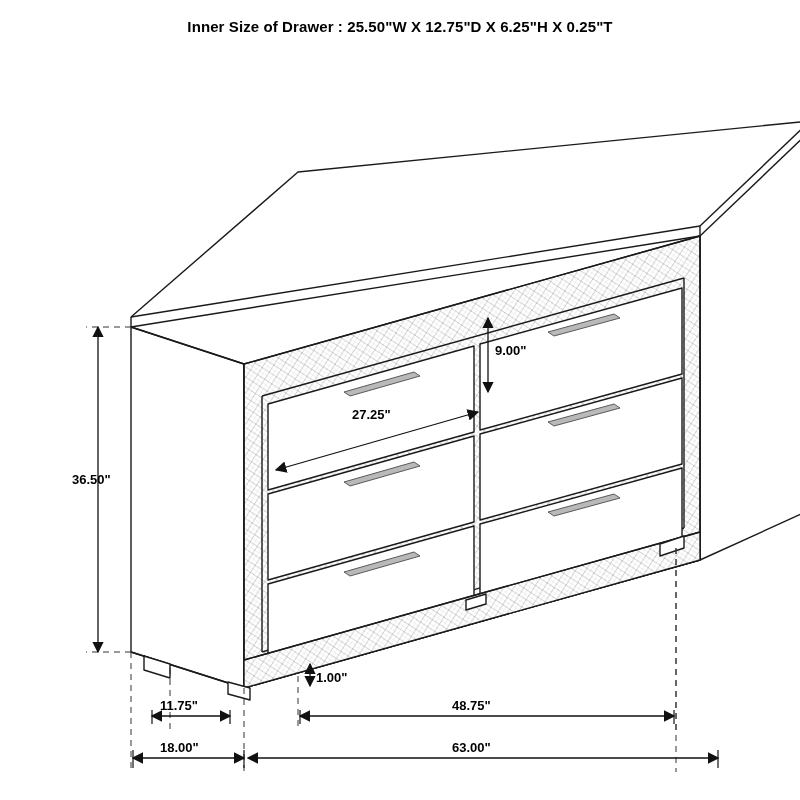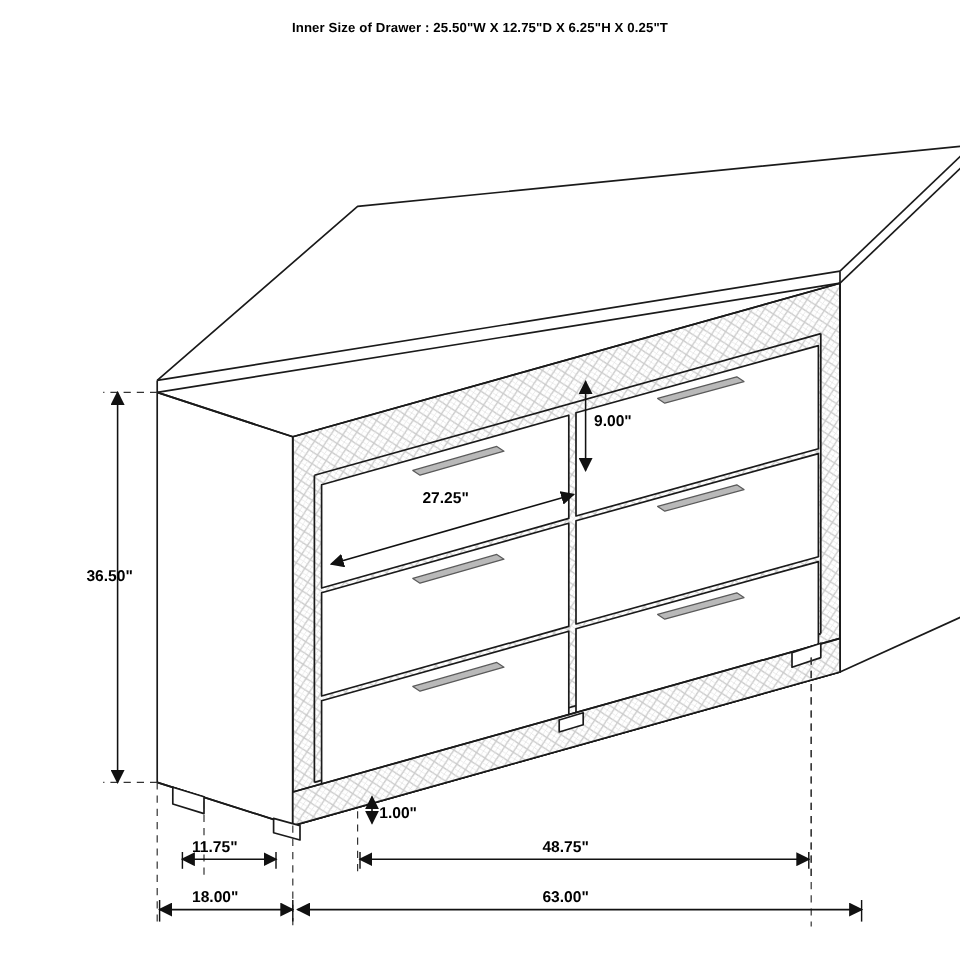--- a/index.html
+++ b/index.html
@@ -19,21 +19,21 @@
     position: relative;
     width: 800px;
     height: 800px;
   }
   #title {
     position: absolute;
     top: 18px;
     left: 0;
     width: 800px;
     text-align: center;
-    font-size: 11px;
+    font-size: 15px;
     font-weight: bold;
     letter-spacing: 0.1px;
   }
   svg#drawing {
     position: absolute;
     top: 0;
     left: 0;
     width: 800px;
     height: 800px;
   }

